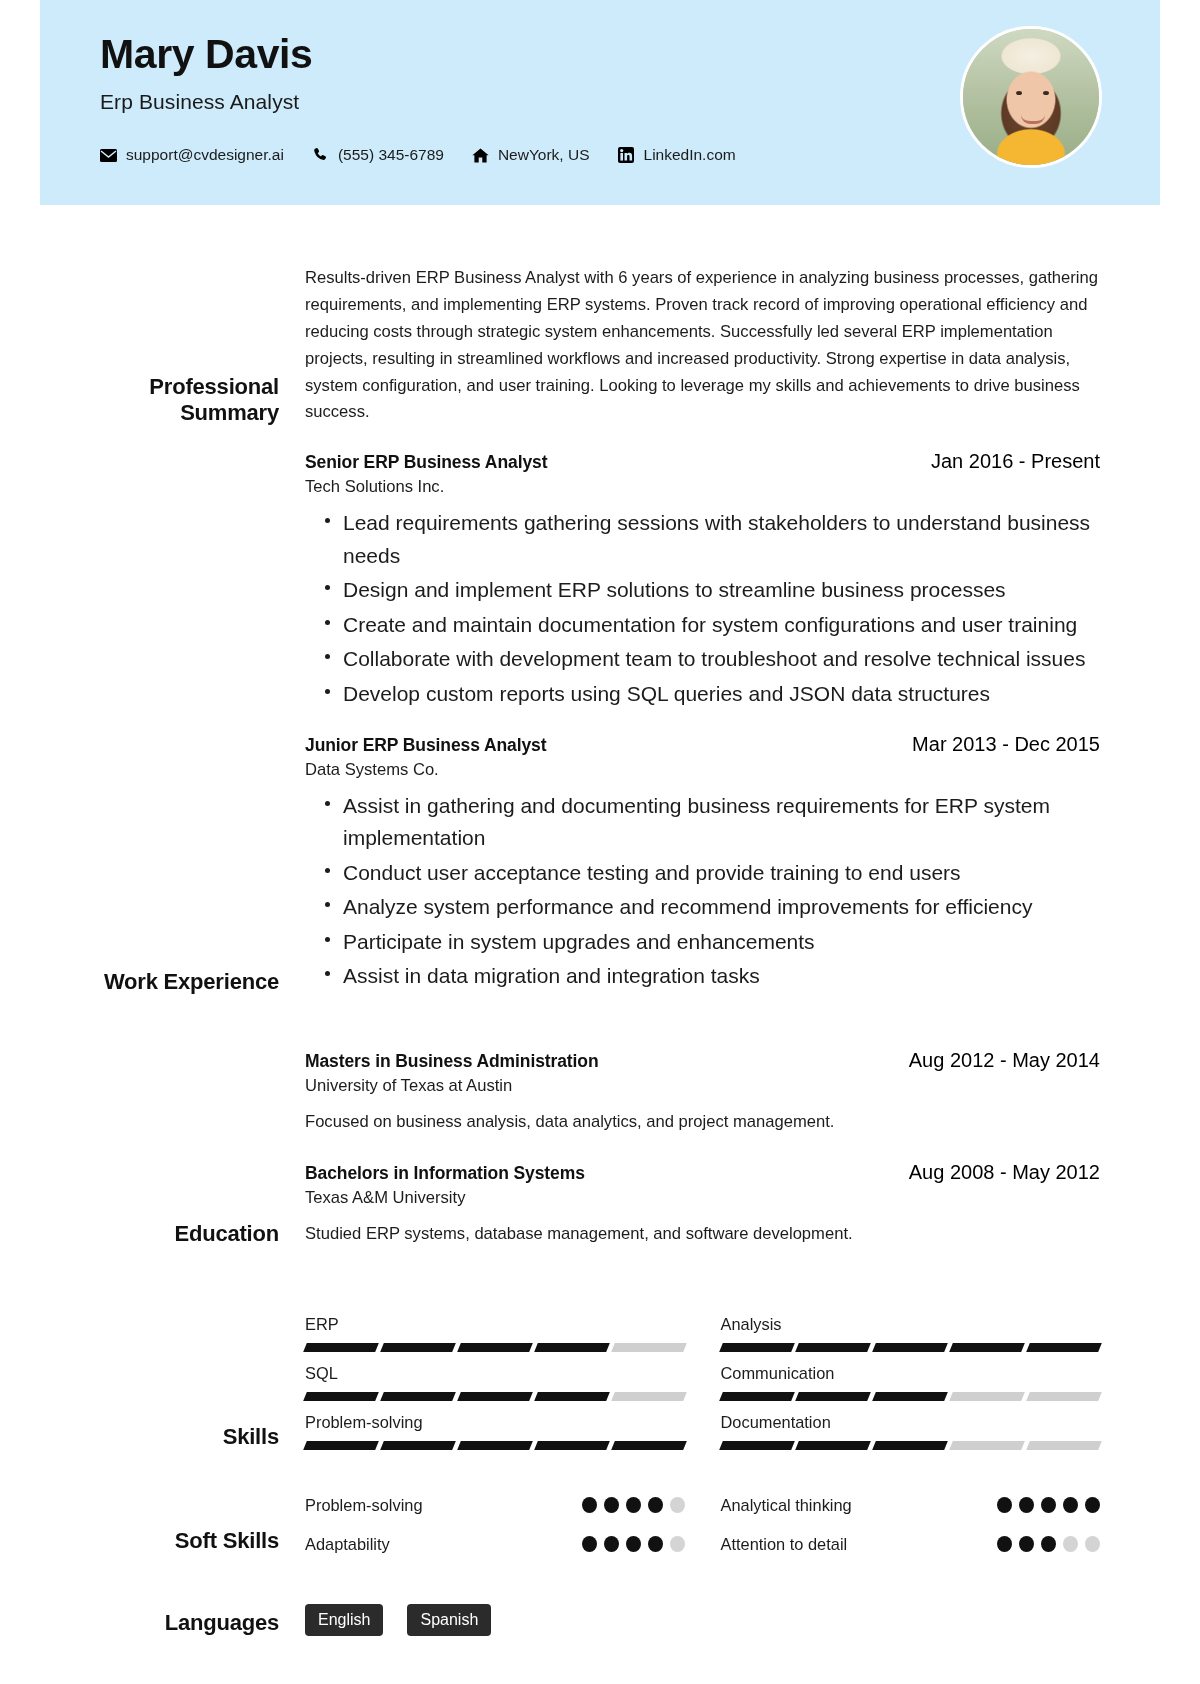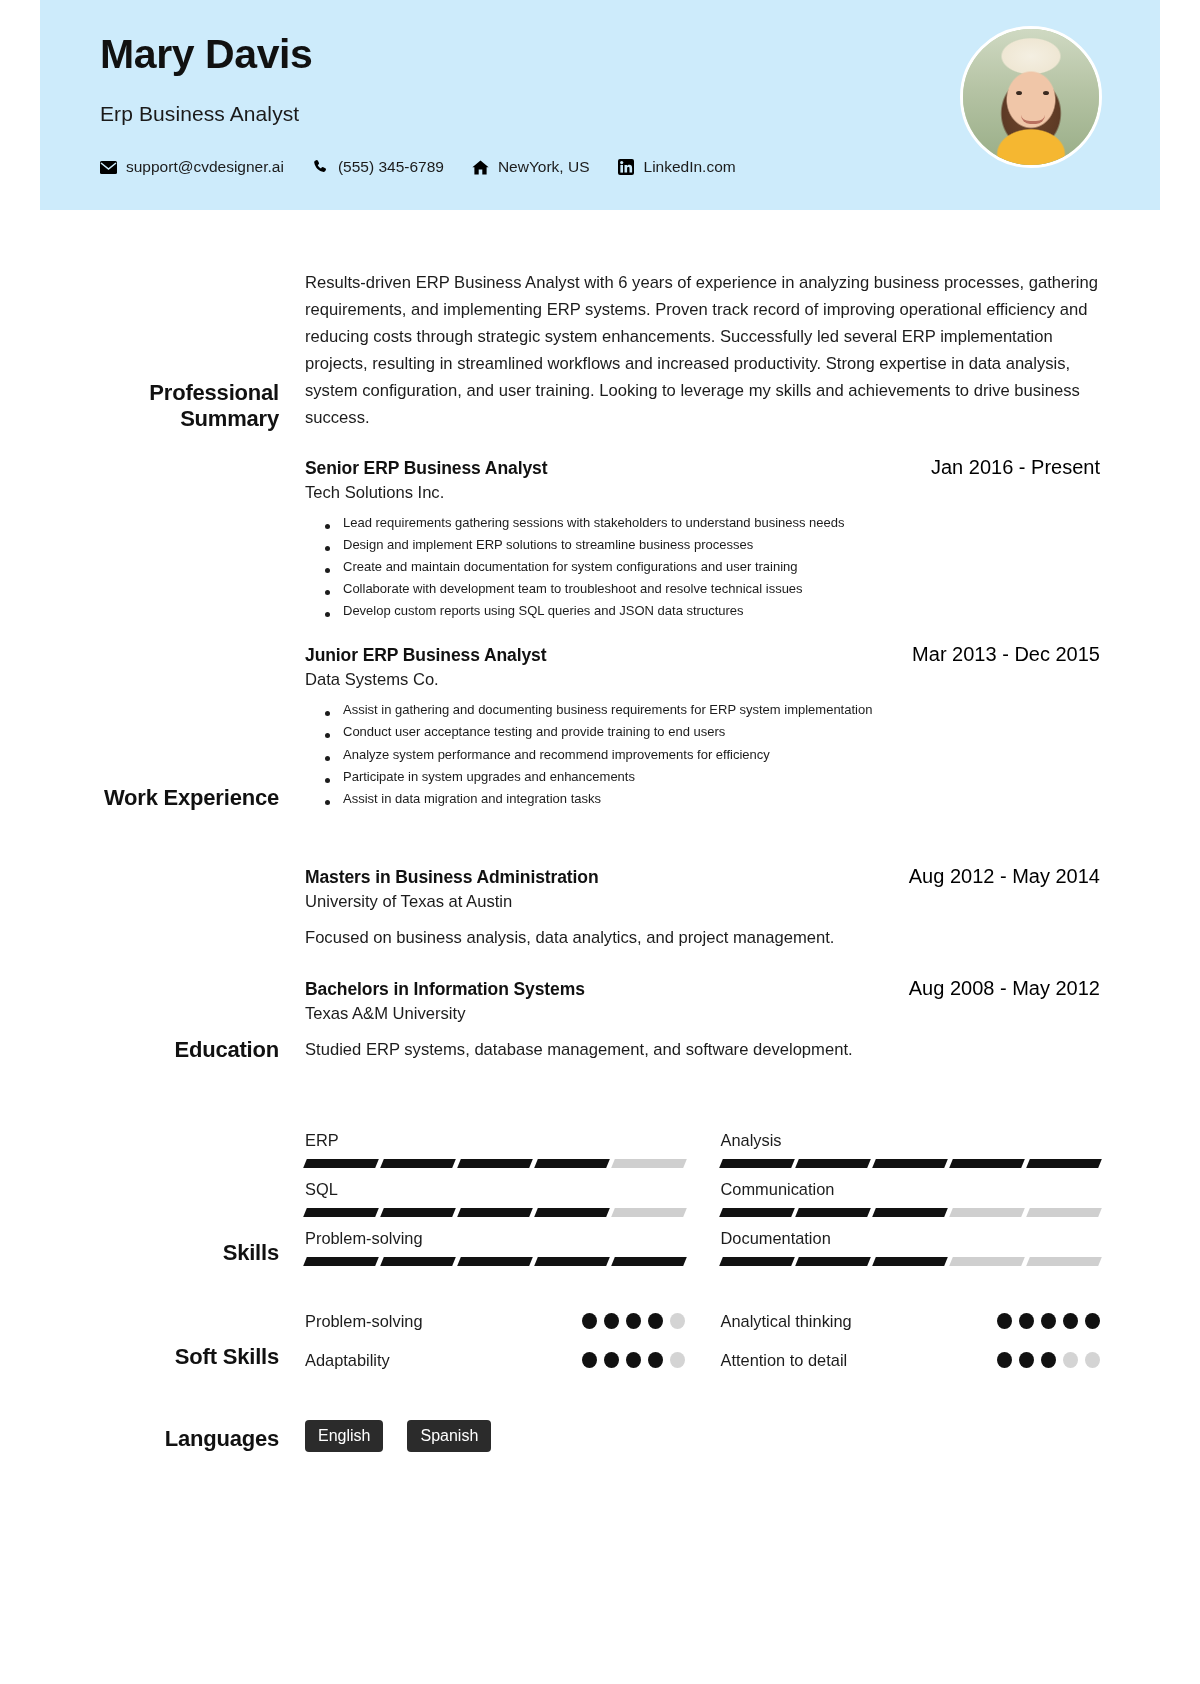--- a/index.html
+++ b/index.html
@@ -28,21 +28,21 @@
     font-size: 41px;
     font-weight: bold;
     color: #111111;
     letter-spacing: -0.4px;
     line-height: 1.18;
   }
   .job-title {
     font-size: 21px;
     color: #1a1a1a;
     font-weight: 400;
-    margin-top: 24px;
+    margin-top: 12px;
     letter-spacing: 0.1px;
   }
   .contact-row {
     display: flex;
     align-items: center;
     gap: 28px;
     margin-top: 32px;
     flex-wrap: wrap;
   }
   .contact-item {
@@ -161,21 +161,21 @@
     color: #1c1c1c;
     margin-top: 4px;
   }
   .bullets {
     margin: 10px 0 0 0;
     padding-left: 36px;
     list-style: none;
   }
   .bullets li {
     position: relative;
-    font-size: 13px;
+    font-size: 21px;
     line-height: 1.55;
     color: #1c1c1c;
     margin-bottom: 2px;
     padding-left: 2px;
   }
   .bullets li::before {
     content: "";
     position: absolute;
     left: -16px;
     top: 11px;

